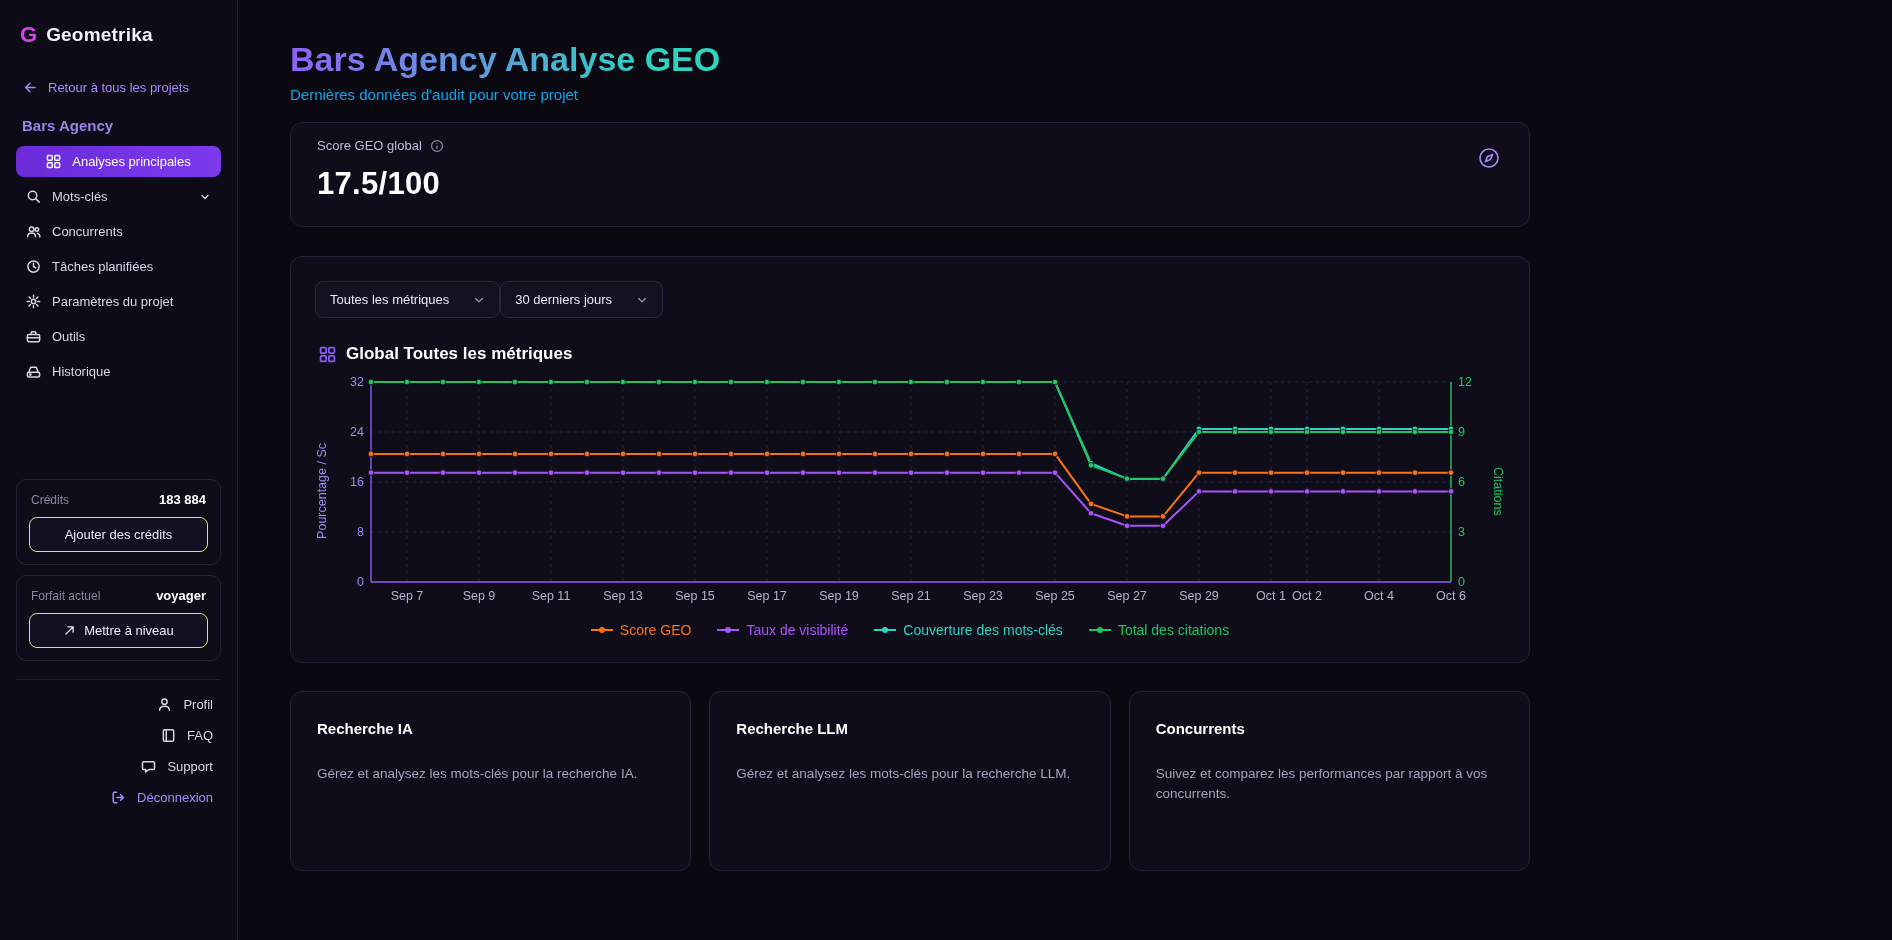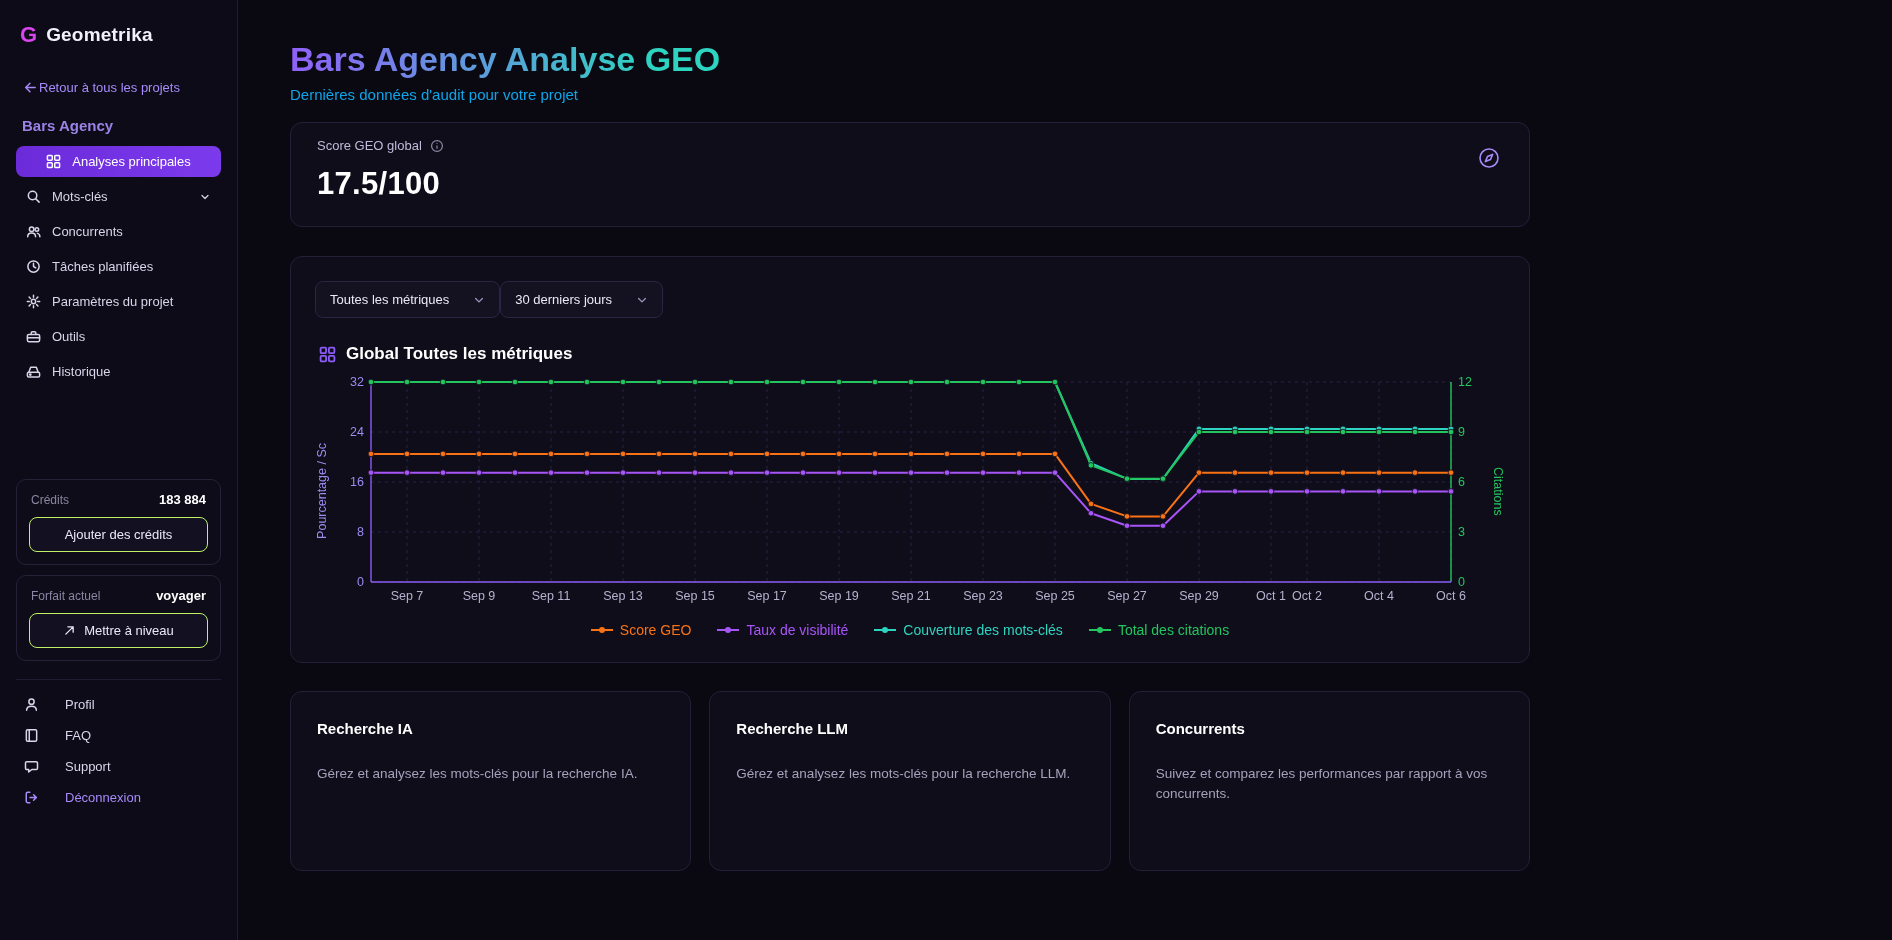--- a/index.html
+++ b/index.html
@@ -9,35 +9,35 @@
     font-family:"Liberation Sans", sans-serif;
     display:flex; overflow:hidden;
   }
   svg.icon { width:15px; height:15px; stroke:currentColor; fill:none; stroke-width:1.6; stroke-linecap:round; stroke-linejoin:round; flex:none; }
 
   
   .sidebar { width:238px; min-width:238px; height:940px; background:#0d0b17; border-right:1px solid #201b31; padding:18px 16px 20px; display:flex; flex-direction:column; }
   .logo-row { display:flex; align-items:center; gap:9px; padding:4px 4px 26px; }
   .logo-letter { color:#d946ef; font-size:22px; font-weight:700; }
   .logo-text { color:#f2f0fa; font-size:19px; font-weight:600; letter-spacing:.2px; }
-  .back-link { display:flex; align-items:center; gap:2px; color:#a78bfa; font-size:13px; padding:6px 6px 0; cursor:pointer; }
+  .back-link { display:flex; align-items:center; gap:11px; color:#a78bfa; font-size:13px; padding:6px 6px 0; cursor:pointer; }
   .project-name { color:#9b82e6; font-size:15px; font-weight:700; padding:22px 6px 12px; }
   .nav { display:flex; flex-direction:column; gap:4px; }
   .nav-item { display:flex; align-items:center; gap:11px; padding:8px 10px; border-radius:8px; font-size:13px; color:#d9d5ea; cursor:pointer; }
   .nav-item.active { background:linear-gradient(90deg,#6b2bd9,#7c3aed); color:#ffffff;justify-content:center; }
   .nav-item .chev { margin-left:auto; width:12px; height:12px; }
   .panel { border:1px solid #262139; border-radius:10px; padding:12px; background:#0e0c18; }
   .panel.credits { margin-top:92px; }
   .panel.plan { margin-top:10px; }
   .panel-row { display:flex; justify-content:space-between; align-items:center; margin-bottom:10px; padding:0 2px; }
   .panel-label { color:#8b86a3; font-size:12px; }
   .panel-value { color:#ffffff; font-size:13px; font-weight:700; }
   .panel-btn { width:100%; background:#131021; border:1px solid #bef264; color:#ece9f7; border-radius:8px; padding:9px 10px; font-size:13px; font-family:inherit; cursor:pointer; display:flex; align-items:center; justify-content:center; gap:8px; }
   .bottom-links { margin-top:18px; border-top:1px solid #201b31; padding-top:10px; display:flex; flex-direction:column; gap:2px; }
-  .bottom-link { display:flex; align-items:center; gap:26px; font-size:13px; color:#d9d5ea; padding:7px 8px; border-radius:8px; cursor:pointer; }
+  .bottom-link { display:flex; align-items:center; gap:11px; font-size:13px; color:#d9d5ea; padding:7px 8px; border-radius:8px; cursor:pointer;justify-content:flex-end; }
   .bottom-link.accent { color:#a78bfa; }
 
   
   .main { flex:1; padding:40px 0 0 52px; overflow:hidden; }
   .content { width:1240px; }
   h1.page-title { font-size:34px; font-weight:700; line-height:1.15;
     background:linear-gradient(90deg,#9061f9 0%, #2dd4bf 85%);
     -webkit-background-clip:text; background-clip:text; color:transparent; display:inline-block; }
   .subtitle { color:#0ea5e9; font-size:15px; margin-top:7px; }
   .card { background:#0f0d1a; border:1px solid #242038; border-radius:12px; }

